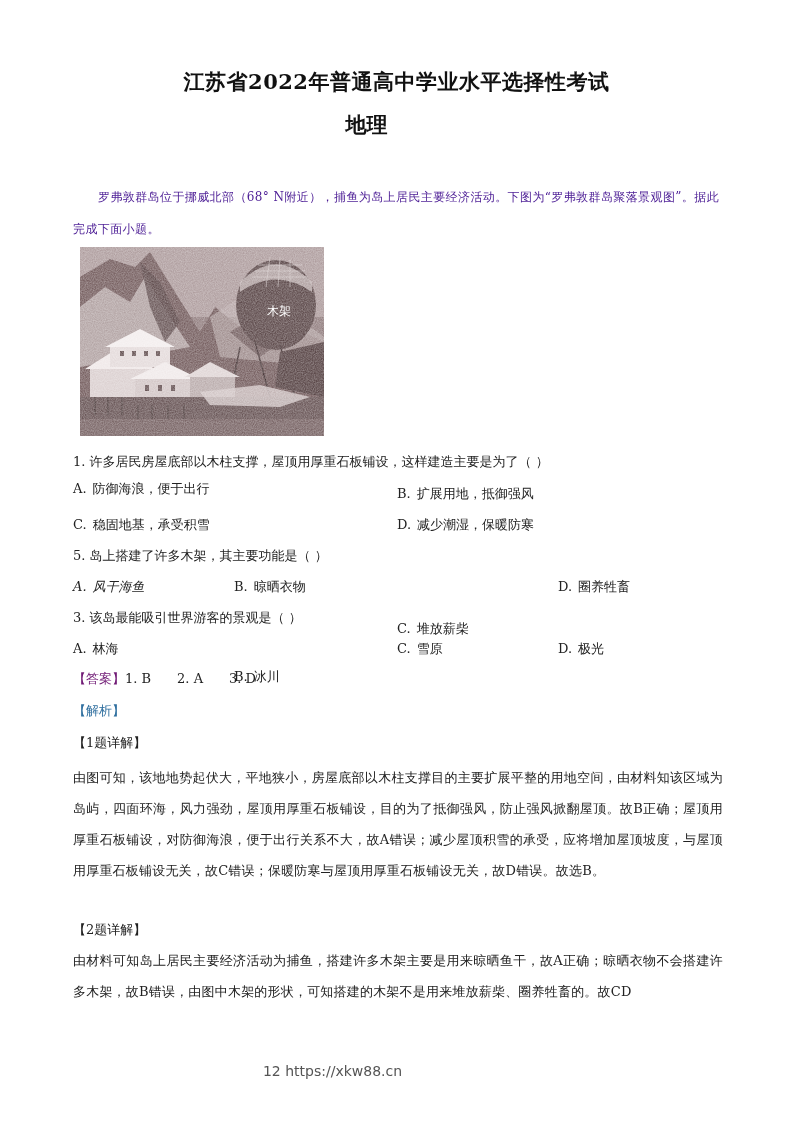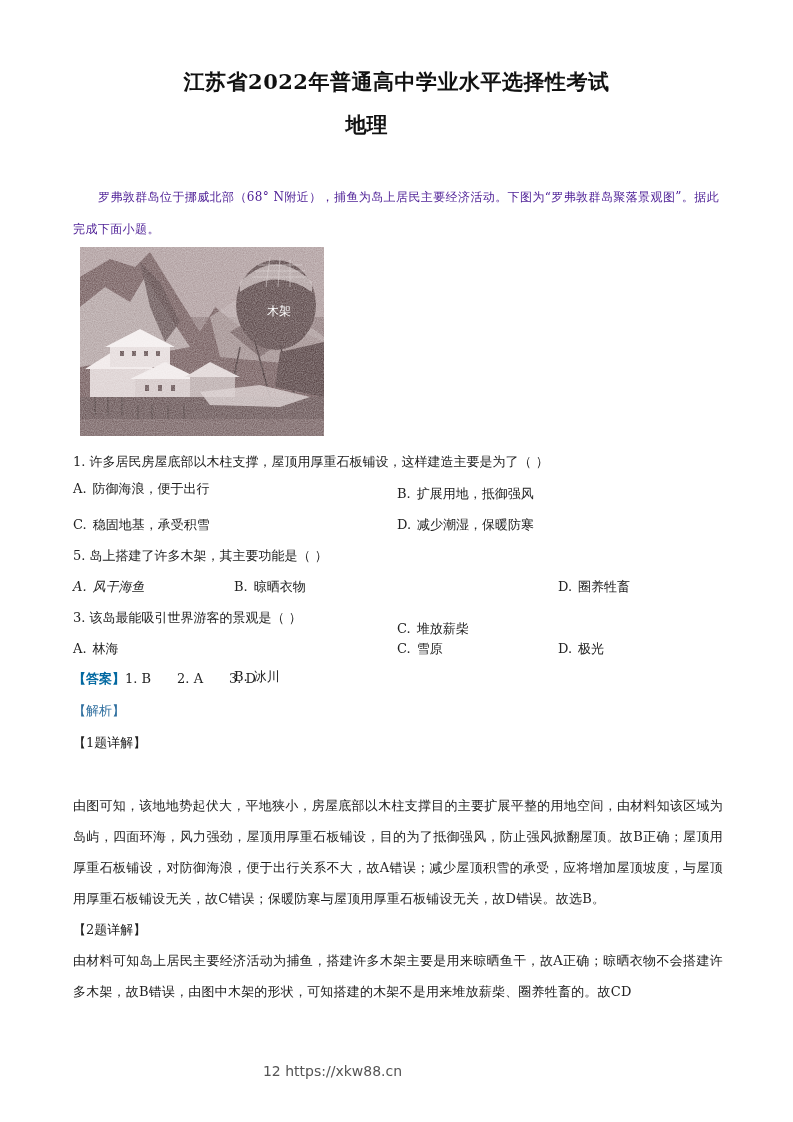--- a/index.html
+++ b/index.html
@@ -88,22 +88,21 @@
       white-space: nowrap;
     }
     .opt {
       position: absolute;
       font-size: 13px;
       color: #222;
       white-space: nowrap;
     }
     .opt .letter { margin-right: 6px; }
     .answer-tag {
-      color: #0369a1;
-      font-weight: bold;
+      color: #701a75;
     }
     .answer-row {
       position: absolute;
       left: 73px;
       top: 670px;
       font-size: 13px;
       color: #222;
     }
     .answer-row .ans { margin-right: 26px; }
     .jiexi {
@@ -265,19 +264,19 @@
     <span class="letter">D.</span><span>极光</span>
   </div>
 
   <div class="answer-row">
     <span class="answer-tag">【答案】</span><span class="ans">1. B</span><span class="ans">2. A</span><span class="ans">3. D</span>
   </div>
 
   <div class="jiexi">【解析】</div>
 
   <div class="detail-head" style="top:734px;">【1题详解】</div>
-  <div class="para" style="top:790px;">由图可知，该地地势起伏大，平地狭小，房屋底部以木柱支撑目的主要扩展平整的用地空间，由材料知该区域为岛屿，四面环海，风力强劲，屋顶用厚重石板铺设，目的为了抵御强风，防止强风掀翻屋顶。故B正确；屋顶用厚重石板铺设，对防御海浪，便于出行关系不大，故A错误；减少屋顶积雪的承受，应将增加屋顶坡度，与屋顶用厚重石板铺设无关，故C错误；保暖防寒与屋顶用厚重石板铺设无关，故D错误。故选B。</div>
+  <div class="para" style="top:762px;">由图可知，该地地势起伏大，平地狭小，房屋底部以木柱支撑目的主要扩展平整的用地空间，由材料知该区域为岛屿，四面环海，风力强劲，屋顶用厚重石板铺设，目的为了抵御强风，防止强风掀翻屋顶。故B正确；屋顶用厚重石板铺设，对防御海浪，便于出行关系不大，故A错误；减少屋顶积雪的承受，应将增加屋顶坡度，与屋顶用厚重石板铺设无关，故C错误；保暖防寒与屋顶用厚重石板铺设无关，故D错误。故选B。</div>
 
   <div class="detail-head" style="top:921px;">【2题详解】</div>
   <div class="para" style="top:945px;">由材料可知岛上居民主要经济活动为捕鱼，搭建许多木架主要是用来晾晒鱼干，故A正确；晾晒衣物不会搭建许多木架，故B错误，由图中木架的形状，可知搭建的木架不是用来堆放薪柴、圈养牲畜的。故CD</div>
 
   <div class="footer">12 https://xkw88.cn</div>
 </div>
 
 </body></html>

